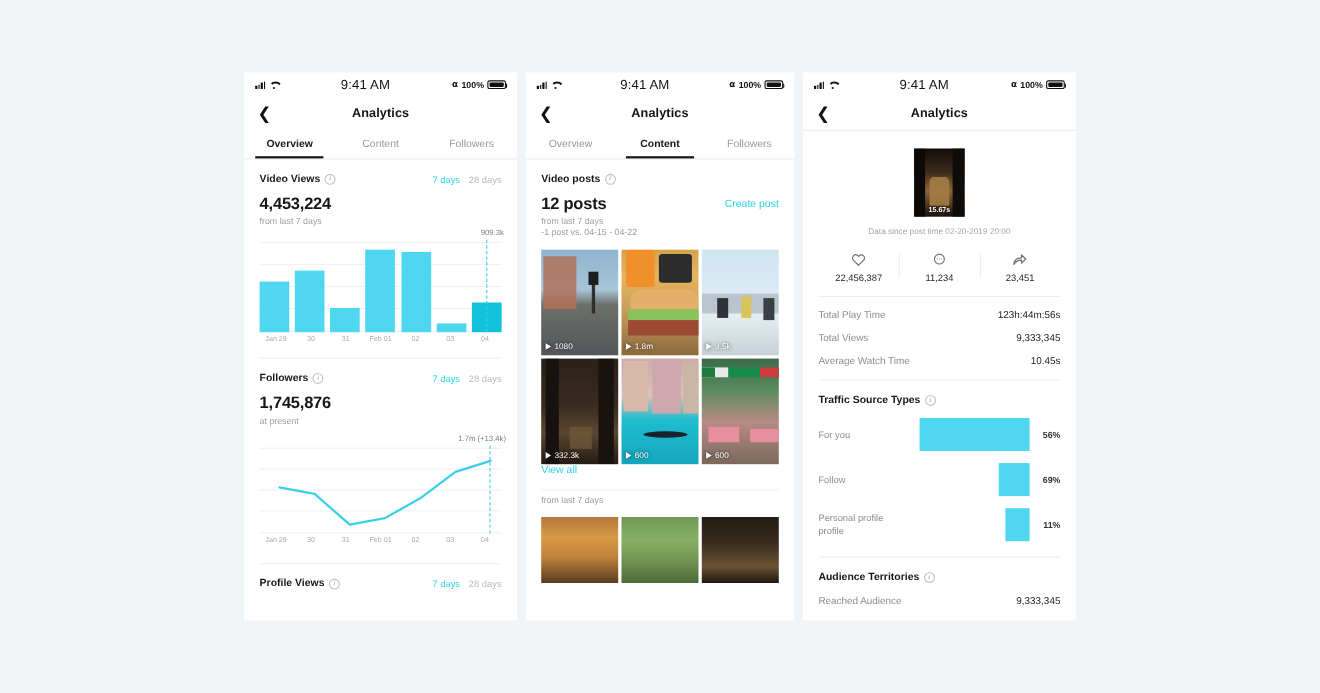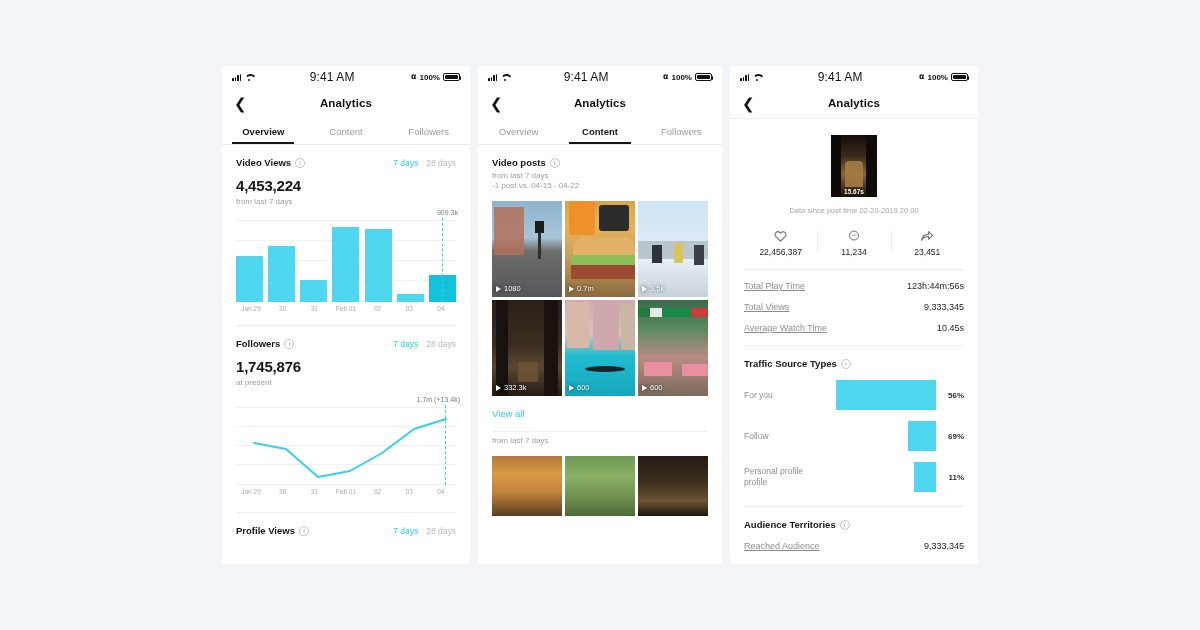--- a/index.html
+++ b/index.html
@@ -87,38 +87,38 @@
   .linechart svg{position:absolute;inset:0;}
   .peak-label2{position:absolute;right:-4px;top:-11px;font-size:7px;color:#7b7b7b;white-space:nowrap;}
 
   
   .vgrid{display:grid;grid-template-columns:repeat(3,1fr);gap:3px;margin-top:11px;}
   .vcell{position:relative;height:96px;overflow:hidden;background:#333;}
   .vcell .views{position:absolute;left:4px;bottom:4px;display:flex;align-items:center;gap:3px;
                 color:#fff;font-size:7.5px;text-shadow:0 0 3px rgba(0,0,0,.8);}
   .play{width:0;height:0;border-left:5px solid #fff;border-top:3px solid transparent;
         border-bottom:3px solid transparent;filter:drop-shadow(0 0 2px rgba(0,0,0,.7));}
-  .viewall{font-size:9.5px;color:#2ad2e6;margin-top:12px;cursor:pointer;}
+  .viewall{font-size:9.5px;color:#2ad2e6;cursor:pointer;}
   .tgrid{display:grid;grid-template-columns:repeat(3,1fr);gap:3px;margin-top:11px;}
   .tcell{height:60px;overflow:hidden;background:#333;}
   .createpost{font-size:9.5px;color:#2ad2e6;cursor:pointer;}
 
   
   .p3-thumb-wrap{display:flex;justify-content:center;padding-top:16px;}
   .p3-thumb{width:46px;height:62px;position:relative;overflow:hidden;background:#2a211b;}
   .p3-thumb .dur{position:absolute;left:0;right:0;bottom:2px;text-align:center;color:#fff;
                  font-size:6.5px;font-weight:700;text-shadow:0 0 3px #000;}
   .p3-since{text-align:center;font-size:7.5px;color:#a5a5a5;margin-top:9px;}
   .engage{display:flex;align-items:center;margin-top:14px;}
   .eng{flex:1;text-align:center;position:relative;}
   .eng + .eng:before{content:"";position:absolute;left:0;top:2px;height:22px;width:1px;background:#ededed;}
   .eng .ico{height:14px;display:flex;align-items:center;justify-content:center;color:#6b6b6b;}
   .eng .val{font-size:8.5px;color:#1d1d1d;margin-top:4px;font-weight:500;}
   .statrow{display:flex;justify-content:space-between;align-items:center;padding:11px 0 0;}
-  .statrow .k{font-size:9px;color:#8d8d8d;text-decoration:underline;}
+  .statrow .k{font-size:9px;color:#8d8d8d;}
   .statrow .v{font-size:9px;color:#1d1d1d;font-weight:400;}
   .ts-row{display:flex;align-items:center;margin-top:11px;}
   .ts-label{width:72px;font-size:8.5px;color:#8d8d8d;line-height:1.25;}
   .ts-track{flex:1;display:flex;justify-content:flex-end;}
   .ts-bar{height:30px;background:#4ed7ef;}
   .ts-pct{width:28px;text-align:right;font-size:8px;color:#2f2f2f;font-weight:600;}
 </style>
 </head>
 <body>
 
@@ -290,20 +290,24 @@
       <div class="tab">Followers</div>
     </div>
 
     <div class="sec">
       <div class="sec-head">
         <div class="sec-title">
           <span>Video posts</span>
           <span class="info">i</span>
         </div>
       </div>
+      <div style="display:flex;align-items:center;justify-content:space-between;margin-top:9px">
+        <div class="bignum" style="margin-top:0">12 posts</div>
+        <div class="createpost">Create post</div>
+      </div>
       <div class="smallnote">from last 7 days</div>
       <div class="smallnote" style="margin-top:1px">-1 post vs. 04-15 - 04-22</div>
 
       <div class="vgrid">
         <div class="vcell" style="background:linear-gradient(#8fb4cf 0%,#a9c4d8 38%,#6d6f6a 52%,#54565a 100%)">
           <div style="position:absolute;left:2px;top:6px;width:30px;height:48px;background:#b0715a;opacity:.85"></div>
           <div style="position:absolute;left:46px;top:24px;width:3px;height:34px;background:#2e2e2e"></div>
           <div style="position:absolute;left:43px;top:20px;width:9px;height:12px;background:#1d1d1d"></div>
           <div class="views">
             <span class="play"></span>
@@ -311,21 +315,21 @@
           </div>
         </div>
         <div class="vcell" style="background:linear-gradient(#d6a24e 0%,#e7b35a 25%,#caa05c 55%,#8c6a3e 100%)">
           <div style="position:absolute;left:4px;top:0;width:26px;height:34px;background:#f0902a;border-radius:3px"></div>
           <div style="position:absolute;left:34px;top:4px;width:30px;height:26px;background:#2c2c2c;border-radius:3px"></div>
           <div style="position:absolute;left:8px;top:36px;width:62px;height:20px;background:#e3b06a;border-radius:10px 10px 3px 3px"></div>
           <div style="position:absolute;left:6px;top:54px;width:66px;height:12px;background:#8cc05a"></div>
           <div style="position:absolute;left:6px;top:64px;width:66px;height:14px;background:#9c4a32"></div>
           <div class="views">
             <span class="play"></span>
-            <span>0.7m</span>
+            <span>1.8m</span>
           </div>
         </div>
         <div class="vcell" style="background:linear-gradient(#cfe4f2 0%,#dceaf4 42%,#e7eff4 60%,#c6d2d8 100%)">
           <div style="position:absolute;left:0;top:40px;width:100%;height:18px;background:#9dacb4;opacity:.6"></div>
           <div style="position:absolute;left:14px;top:44px;width:10px;height:18px;background:#2d3338"></div>
           <div style="position:absolute;left:36px;top:42px;width:9px;height:20px;background:#d9c45a"></div>
           <div style="position:absolute;left:56px;top:44px;width:10px;height:20px;background:#3a3f44"></div>
           <div class="views">
             <span class="play"></span>
             <span>3.5k</span>

